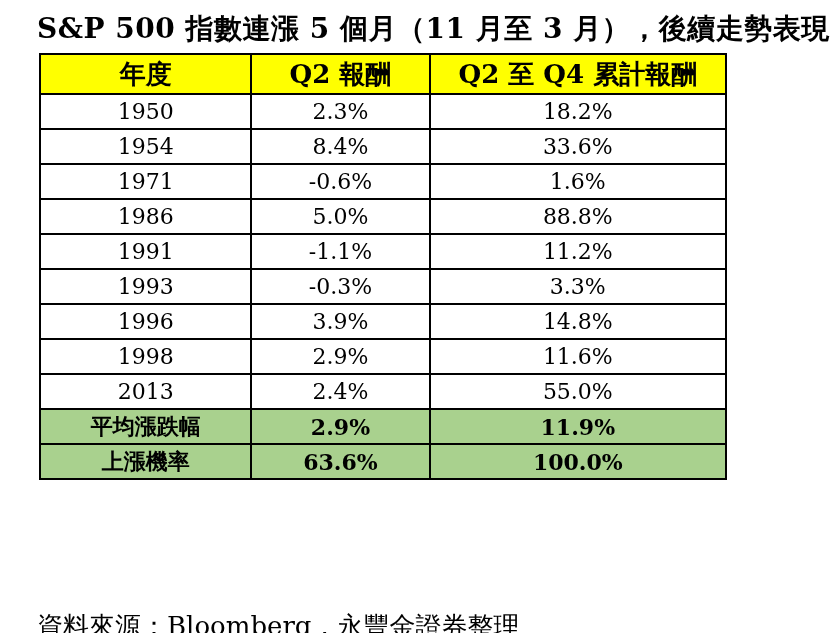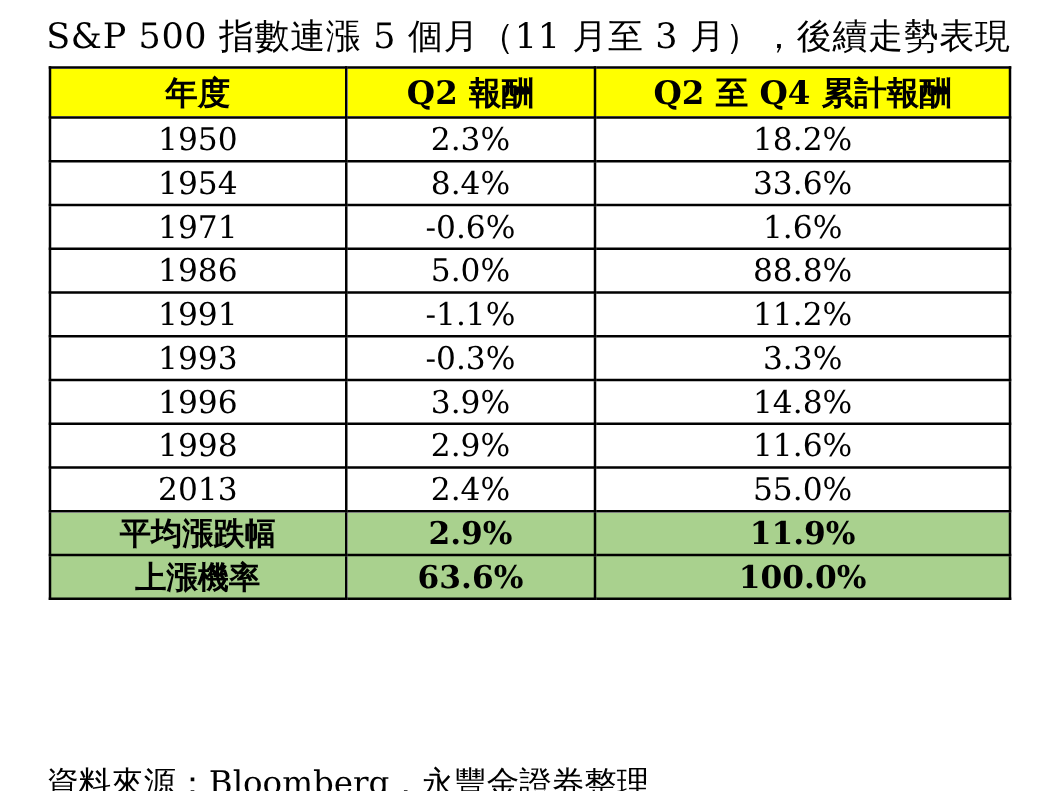--- a/index.html
+++ b/index.html
@@ -17,29 +17,29 @@
   }
   .page {
     position: absolute;
     inset: 0;
   }
   .title {
     position: absolute;
     left: 37px;
     top: 10px;
     font-size: 28px;
-    font-weight: normal;
+    font-weight: bold;
     letter-spacing: 0.5px;
     white-space: nowrap;
   }
   table.returns {
     position: absolute;
     left: 39px;
     top: 53px;
-    width: 770px;
+    width: 688px;
     border-collapse: collapse;
     table-layout: fixed;
   }
   table.returns col.c-year  { width: 30.8%; }
   table.returns col.c-q2    { width: 26.0%; }
   table.returns col.c-cum   { width: 43.2%; }
   table.returns th,
   table.returns td {
     border: 2px solid var(--border-color, #000000);
     text-align: center;
@@ -49,21 +49,21 @@
   }
   table.returns thead th {
     background: var(--header-bg, #FFFF00);
     height: 38px;
     font-size: 26px;
     font-weight: bold;
   }
   table.returns tbody td {
     background: #ffffff;
     height: 33px;
-    font-size: 25px;
+    font-size: 22px;
     font-weight: normal;
   }
   table.returns tbody tr.summary td {
     background: var(--summary-bg, #A9D18E);
     font-weight: bold;
   }
   .source-note {
     position: absolute;
     left: 37px;
     top: 589px;

